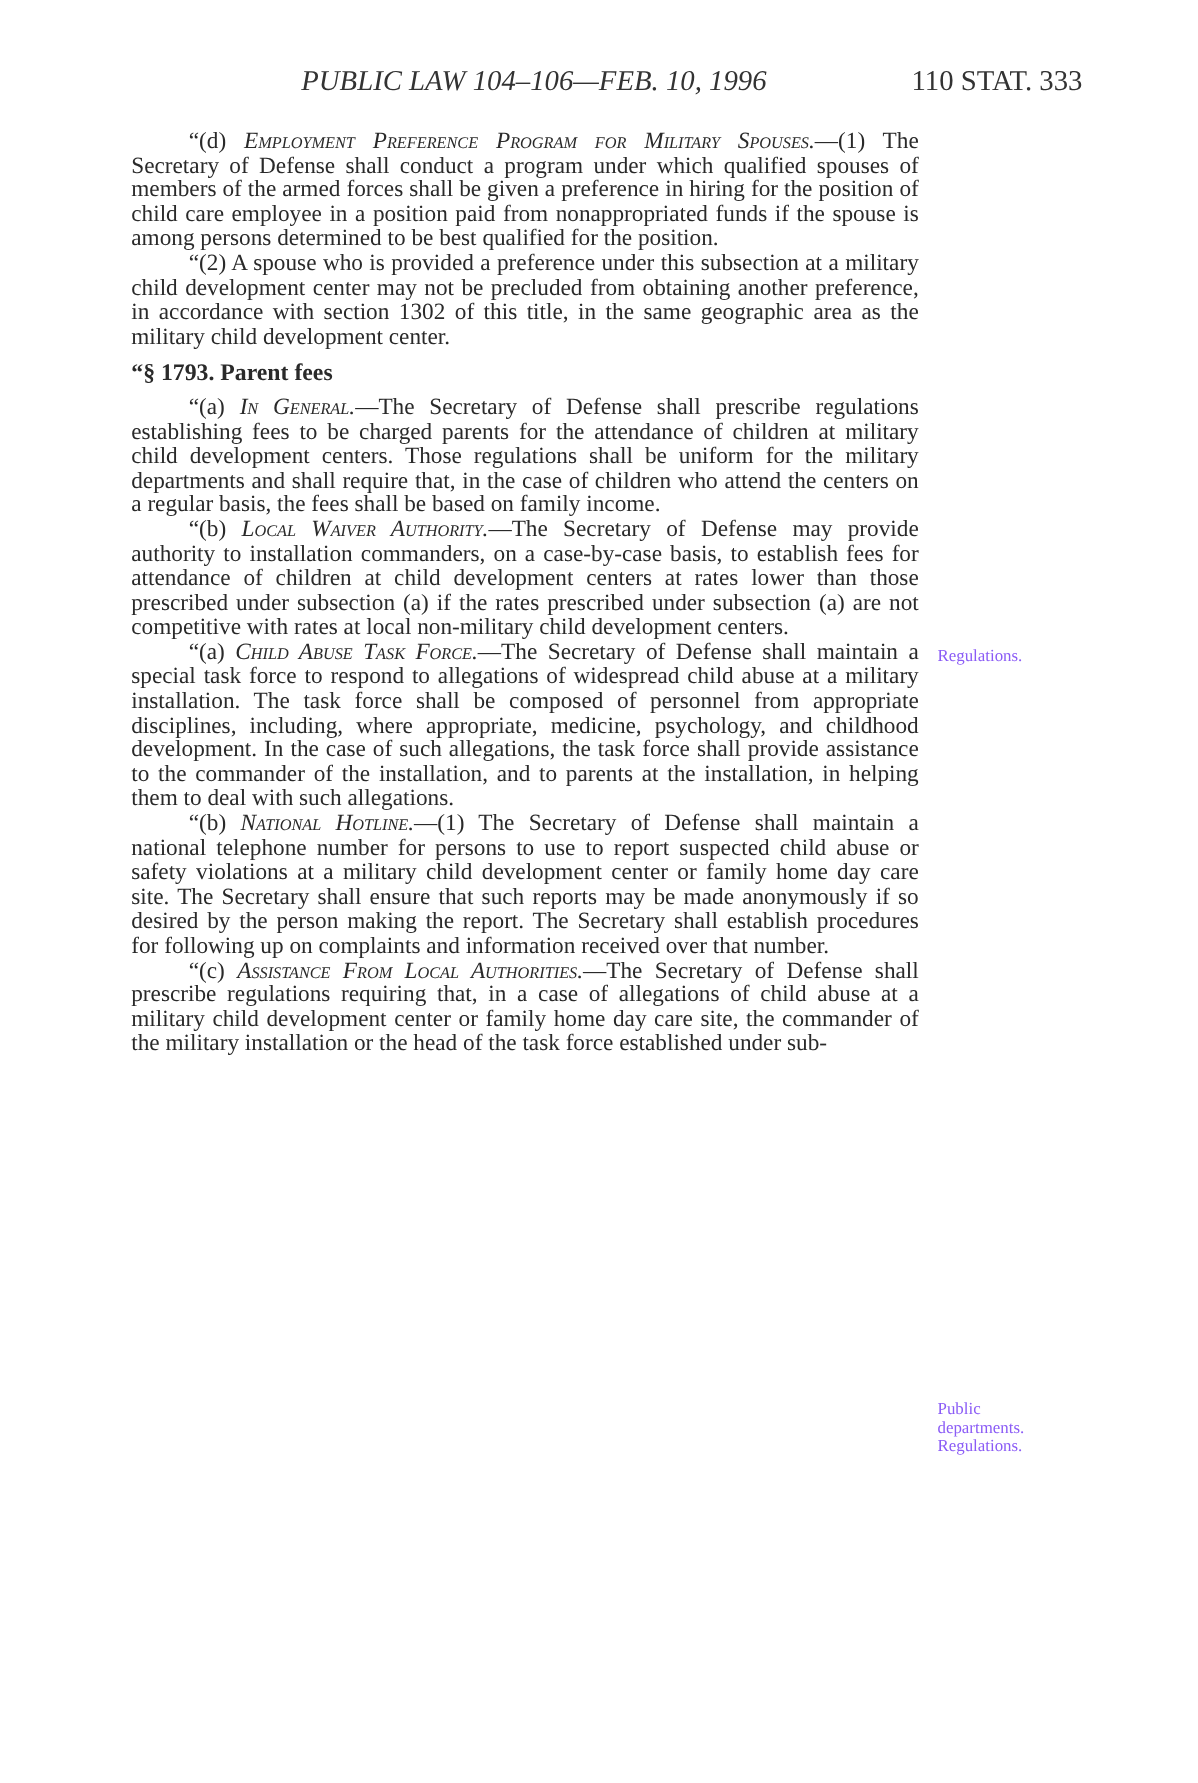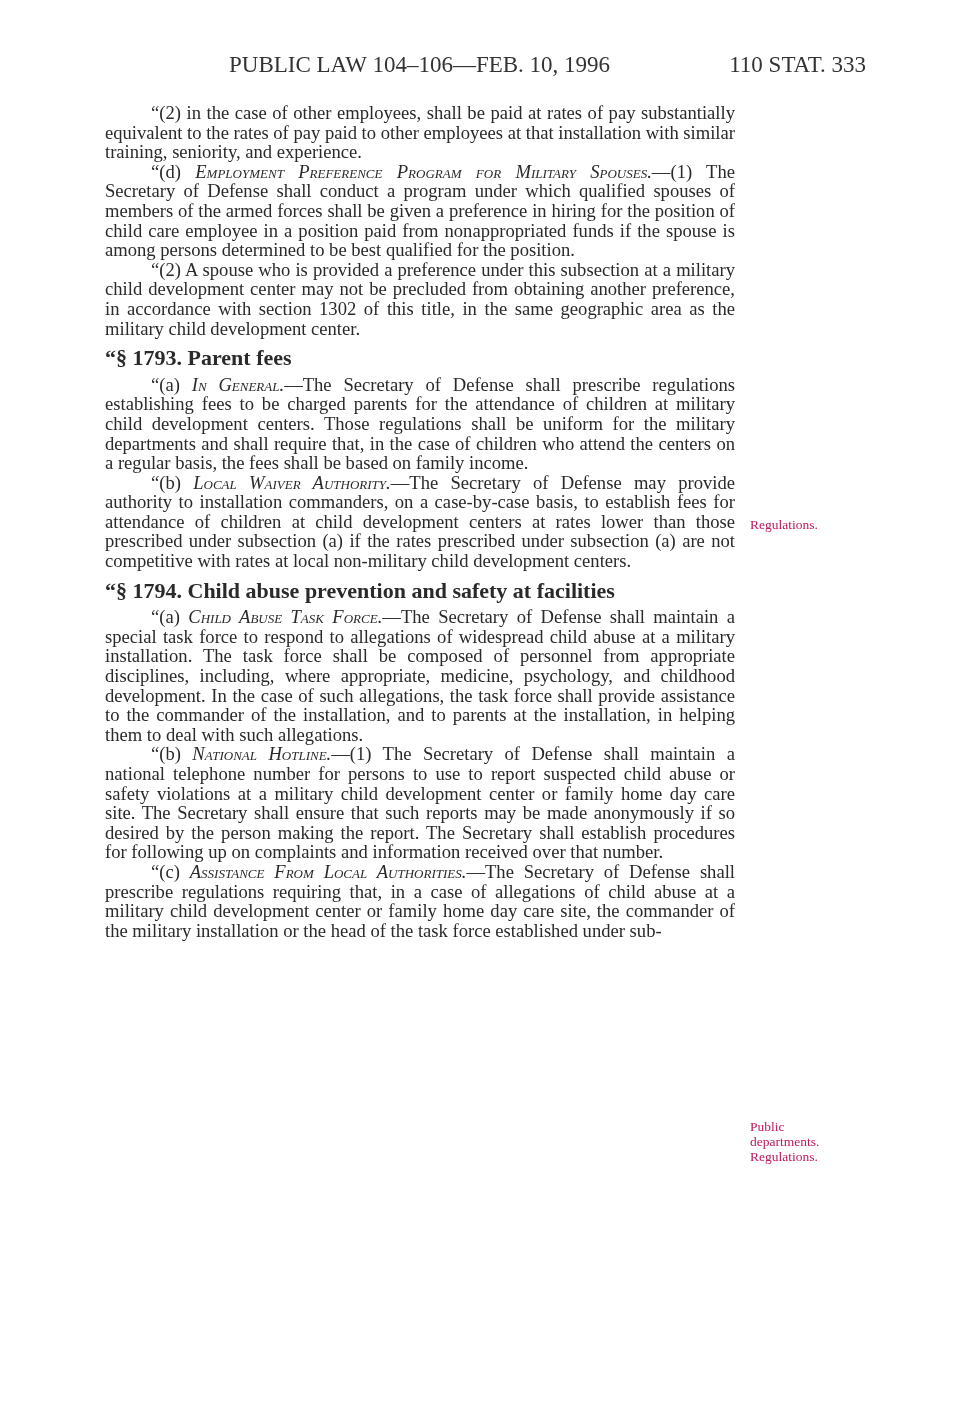--- a/index.html
+++ b/index.html
@@ -9,63 +9,61 @@
     position: relative;
     overflow: hidden;
     font-family: "Liberation Serif", "DejaVu Serif", serif;
     color: #2a2a2a;
   }
   .header {
     position: absolute; top: 52px; left: 229px; width: 647px;
     font-size: 23px; letter-spacing: 0px;
     color: #333;
   }
-  .header .left { position: absolute; left: 0; top: 0; white-space: nowrap; }
+  .header .left { position: absolute; left: 12px; top: 0; white-space: nowrap; font-style: italic; }
   .header .right { position: absolute; right: 10px; top: 0; white-space: nowrap; }
 
   .body {
     position: absolute; top: 103px; left: 105px; width: 630px;
     font-size: 18.6px; line-height: 19.6px;
     text-align: justify;
     hyphens: none;
   }
   .p { margin: 0; text-indent: 46px; }
   .sc { font-variant: small-caps; font-style: italic; }
   .sec-head {
-    font-weight: bold; font-size: 22px; margin: 10px 0 7px 0;
+    font-weight: bold; font-size: 19px; margin: 10px 0 7px 0;
     text-indent: 0; text-align: left;
   }
   .margin-note {
     position: absolute; left: 750px;
-    font-size: 13.5px; line-height: 15px; color: #be185d;
+    font-size: 13.5px; line-height: 15px; color: #8b5cf6;
   }
 </style>
 </head>
 <body>
 
 <div class="header">
   <span class="left">PUBLIC LAW 104–106—FEB. 10, 1996</span>
   <span class="right">110 STAT. 333</span>
 </div>
 
 <div class="body">
-  <p class="p">“(2) in the case of other employees, shall be paid at rates of pay substantially equivalent to the rates of pay paid to other employees at that installation with similar training, seniority, and experience.</p>
 
   <p class="p"><span>“(d) </span><span class="sc">Employment Preference Program for Military Spouses.</span><span>—(1) The Secretary of Defense shall conduct a program under which qualified spouses of members of the armed forces shall be given a preference in hiring for the position of child care employee in a position paid from nonappropriated funds if the spouse is among persons determined to be best qualified for the position.</span></p>
 
   <p class="p">“(2) A spouse who is provided a preference under this subsection at a military child development center may not be precluded from obtaining another preference, in accordance with section 1302 of this title, in the same geographic area as the military child development center.</p>
 
 
   <p class="sec-head">“§ 1793. Parent fees</p>
 
   <p class="p"><span>“(a) </span><span class="sc">In General.</span><span>—The Secretary of Defense shall prescribe regulations establishing fees to be charged parents for the attendance of children at military child development centers. Those regulations shall be uniform for the military departments and shall require that, in the case of children who attend the centers on a regular basis, the fees shall be based on family income.</span></p>
 
   <p class="p"><span>“(b) </span><span class="sc">Local Waiver Authority.</span><span>—The Secretary of Defense may provide authority to installation commanders, on a case-by-case basis, to establish fees for attendance of children at child development centers at rates lower than those prescribed under subsection (a) if the rates prescribed under subsection (a) are not competitive with rates at local non-military child development centers.</span></p>
 
-  <p class="sec-head">“§ 1794. Child abuse prevention and safety at facilities</p>
 
   <p class="p"><span>“(a) </span><span class="sc">Child Abuse Task Force.</span><span>—The Secretary of Defense shall maintain a special task force to respond to allegations of widespread child abuse at a military installation. The task force shall be composed of personnel from appropriate disciplines, including, where appropriate, medicine, psychology, and childhood development. In the case of such allegations, the task force shall provide assistance to the commander of the installation, and to parents at the installation, in helping them to deal with such allegations.</span></p>
 
   <p class="p"><span>“(b) </span><span class="sc">National Hotline.</span><span>—(1) The Secretary of Defense shall maintain a national telephone number for persons to use to report suspected child abuse or safety violations at a military child development center or family home day care site. The Secretary shall ensure that such reports may be made anonymously if so desired by the person making the report. The Secretary shall establish procedures for following up on complaints and information received over that number.</span></p>
 
 
   <p class="p"><span>“(c) </span><span class="sc">Assistance From Local Authorities.</span><span>—The Secretary of Defense shall prescribe regulations requiring that, in a case of allegations of child abuse at a military child development center or family home day care site, the commander of the military installation or the head of the task force established under sub-</span></p>
 </div>
 
 <div class="margin-note" style="top: 517px;">Regulations.</div>

